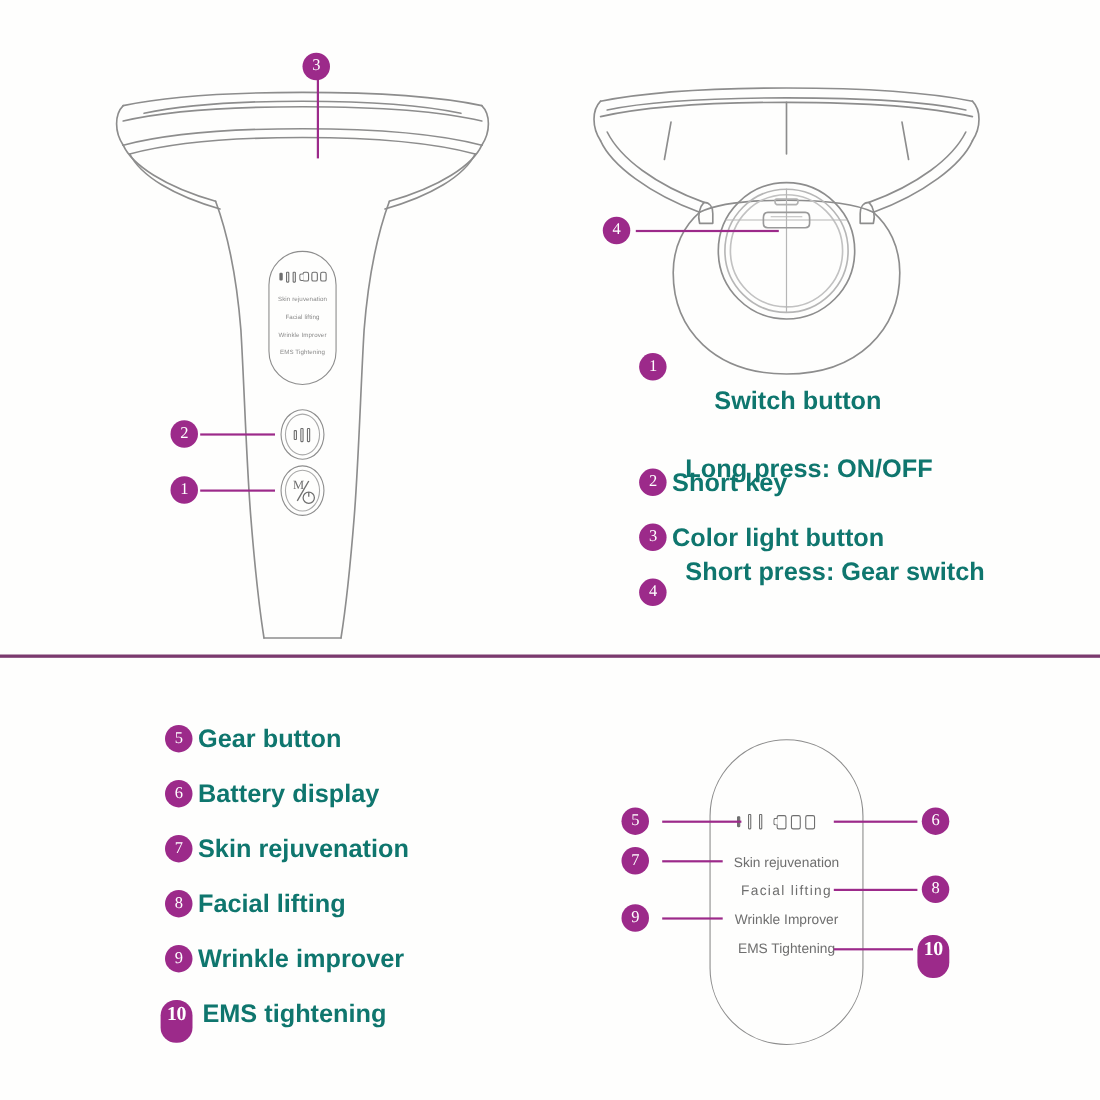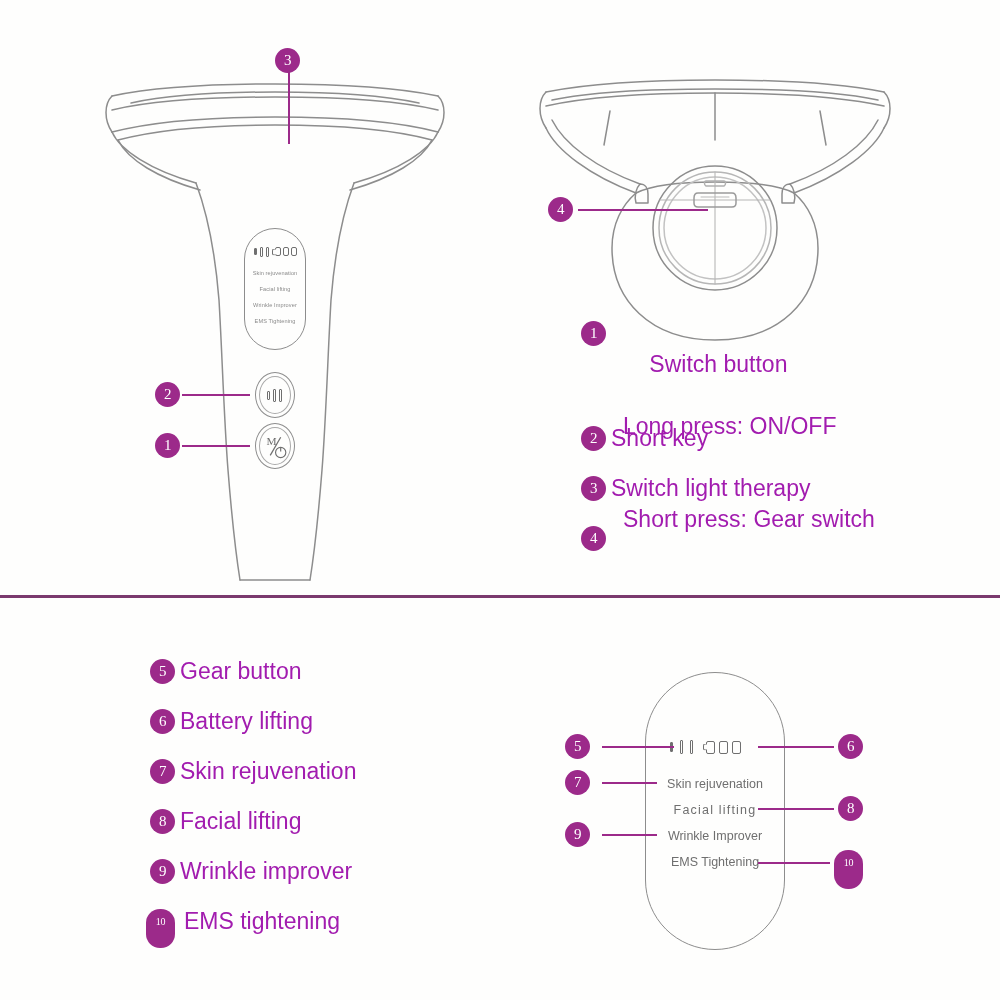--- a/index.html
+++ b/index.html
@@ -40,42 +40,43 @@
     font-size: 15px;
     line-height: 25px;
     text-align: center;
     font-family: "Liberation Serif", serif;
     letter-spacing: -0.3px;
   }
   .badge.wide {
     width: 29px;
     height: 39px;
     border-radius: 14px;
-    font-size: 10px;
+    font-size: 18px;
+    font-weight: bold;
   }
 
   
   .legend-item {
     position: absolute;
     display: flex;
     align-items: flex-start;
   }
   .legend-item .badge {
     position: relative;
     flex: none;
     margin-right: 5px;
     top: 3px;
   }
   .legend-text {
-    color: #a21caf;
+    color: #0f766e;
     font-size: 23px;
     line-height: 31px;
     white-space: pre;
     font-family: "Liberation Sans", sans-serif;
-    font-weight: 400;
+    font-weight: 700;
   }
   .legend-text .sub {
     display: block;
     padding-left: 12px;
   }
 
   
   .divider {
     position: absolute;
     left: 0;
@@ -337,36 +338,36 @@
     </div>
   </div>
 
   <div class="legend-item" style="left:581px; top:423px;">
     <div class="badge">2</div>
     <div class="legend-text">Short key</div>
   </div>
 
   <div class="legend-item" style="left:581px; top:473px;">
     <div class="badge">3</div>
-    <div class="legend-text">Switch light therapy</div>
+    <div class="legend-text">Color light button</div>
   </div>
 
   <div class="legend-item" style="left:581px; top:523px;">
     <div class="badge">4</div>
   </div>
 
   <div class="divider"></div>
 
   <div class="legend-item" style="left:150px; top:656px;">
     <div class="badge">5</div>
     <div class="legend-text">Gear button</div>
   </div>
   <div class="legend-item" style="left:150px; top:706px;">
     <div class="badge">6</div>
-    <div class="legend-text">Battery lifting</div>
+    <div class="legend-text">Battery display</div>
   </div>
   <div class="legend-item" style="left:150px; top:756px;">
     <div class="badge">7</div>
     <div class="legend-text">Skin rejuvenation</div>
   </div>
   <div class="legend-item" style="left:150px; top:806px;">
     <div class="badge">8</div>
     <div class="legend-text">Facial lifting</div>
   </div>
   <div class="legend-item" style="left:150px; top:856px;">

